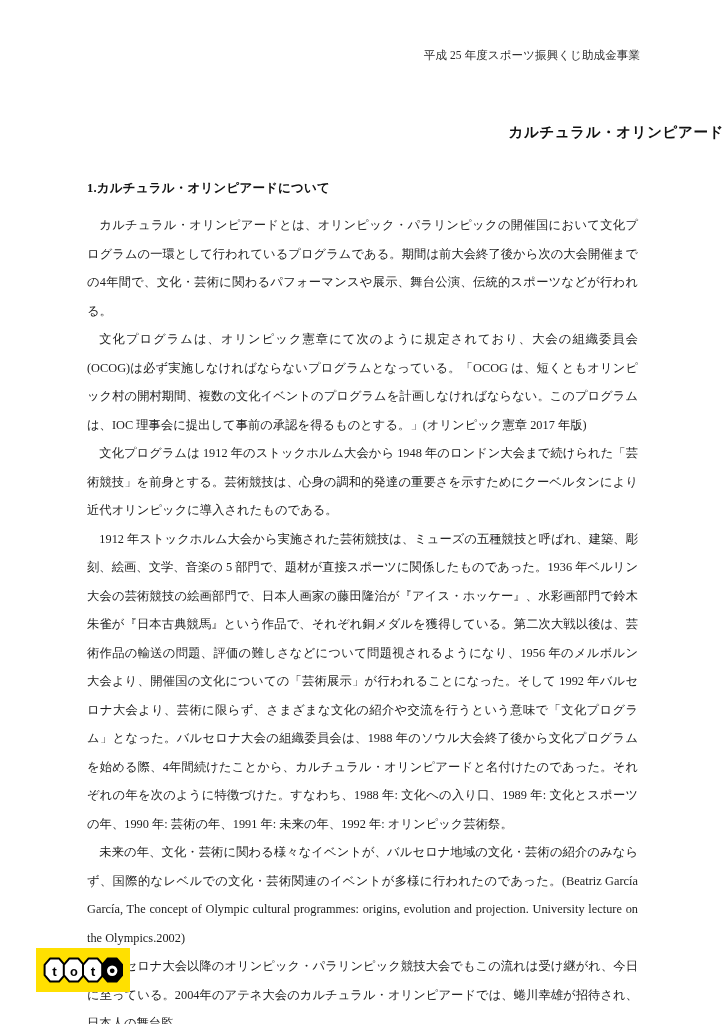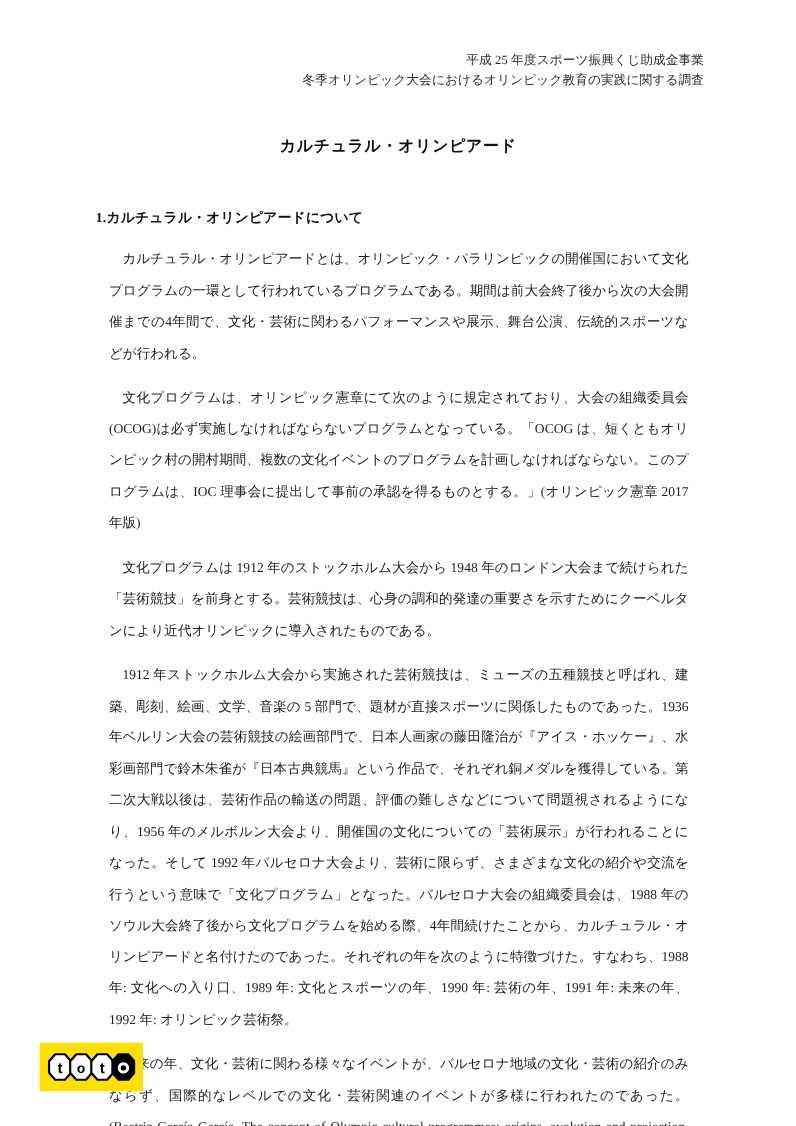--- a/index.html
+++ b/index.html
@@ -35,45 +35,45 @@
     letter-spacing: 0.1px;
   }
   .doc-header .hline { display: block; white-space: nowrap; }
 
   
   .doc-title {
     position: absolute;
     left: 0;
     top: 123px;
     width: 724px;
-    text-align: center;
+    text-align: right;
     font-size: 14.5px;
     font-weight: bold;
     letter-spacing: 0.6px;
     color: #111111;
   }
 
   
   .body-block {
     position: absolute;
     left: 87px;
     top: 174px;
     width: 551px;
   }
 
   .section-heading {
     font-size: 12.5px;
     font-weight: bold;
     color: #111111;
-    margin: 16px 0 14px 0;
+    margin: 6px 0 14px 0;
     letter-spacing: 0.2px;
   }
 
   p.para {
-    margin: 12px;
+    margin: 0;
     font-size: 12.3px;
     line-height: 28.5px;
     text-align: justify;
     text-justify: inter-ideograph;
     color: #1c1c1c;
     text-indent: 1em;
     letter-spacing: 0.02px;
   }
 
   
@@ -90,21 +90,20 @@
   }
   .logo-svg { display: block; }
 </style>
 </head>
 <body>
 
 <div class="page">
 
   <div class="doc-header">
     <span class="hline">平成 25 年度スポーツ振興くじ助成金事業</span>
-    <span class="hline">冬季オリンピック大会におけるオリンピック教育の実践に関する調査</span>
   </div>
 
   <div class="doc-title">カルチュラル・オリンピアード</div>
 
   <div class="body-block">
 
     <h2 class="section-heading">1.カルチュラル・オリンピアードについて</h2>
 
     <p class="para">カルチュラル・オリンピアードとは、オリンピック・パラリンピックの開催国において文化プログラムの一環として行われているプログラムである。期間は前大会終了後から次の大会開催までの4年間で、文化・芸術に関わるパフォーマンスや展示、舞台公演、伝統的スポーツなどが行われる。</p>
     <p class="para">文化プログラムは、オリンピック憲章にて次のように規定されており、大会の組織委員会(OCOG)は必ず実施しなければならないプログラムとなっている。「OCOG は、短くともオリンピック村の開村期間、複数の文化イベントのプログラムを計画しなければならない。このプログラムは、IOC 理事会に提出して事前の承認を得るものとする。」(オリンピック憲章 2017 年版)</p>

